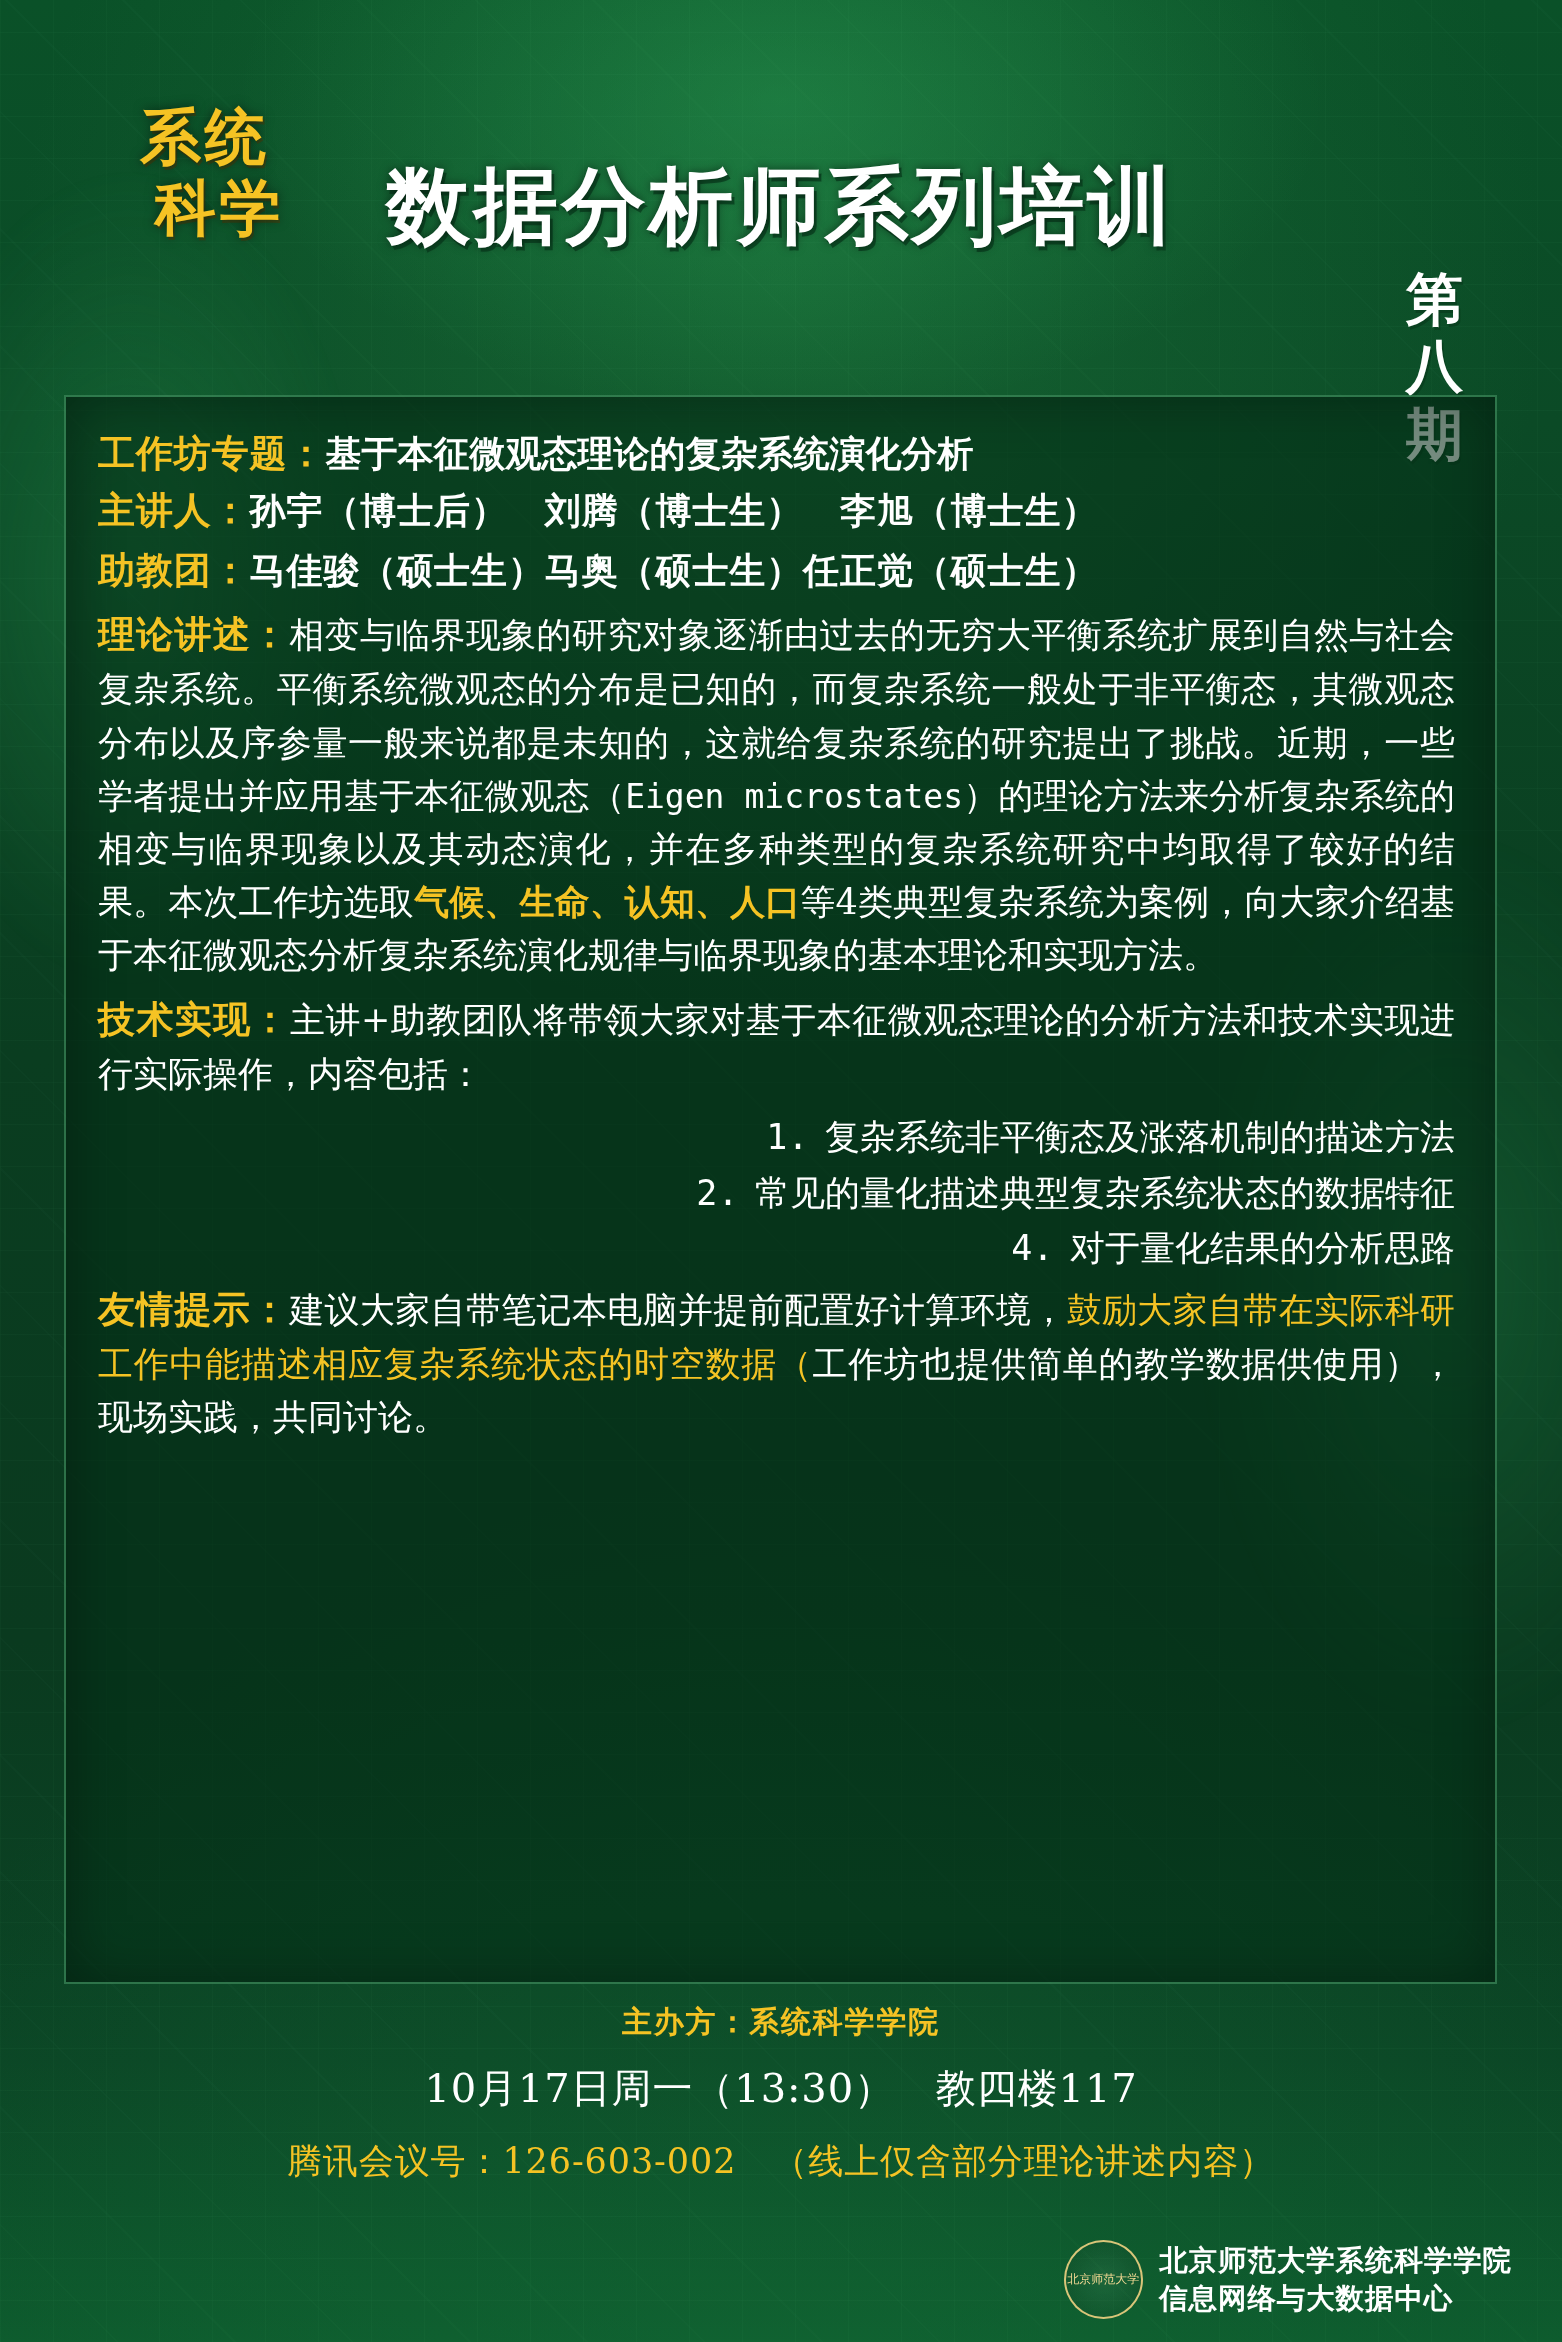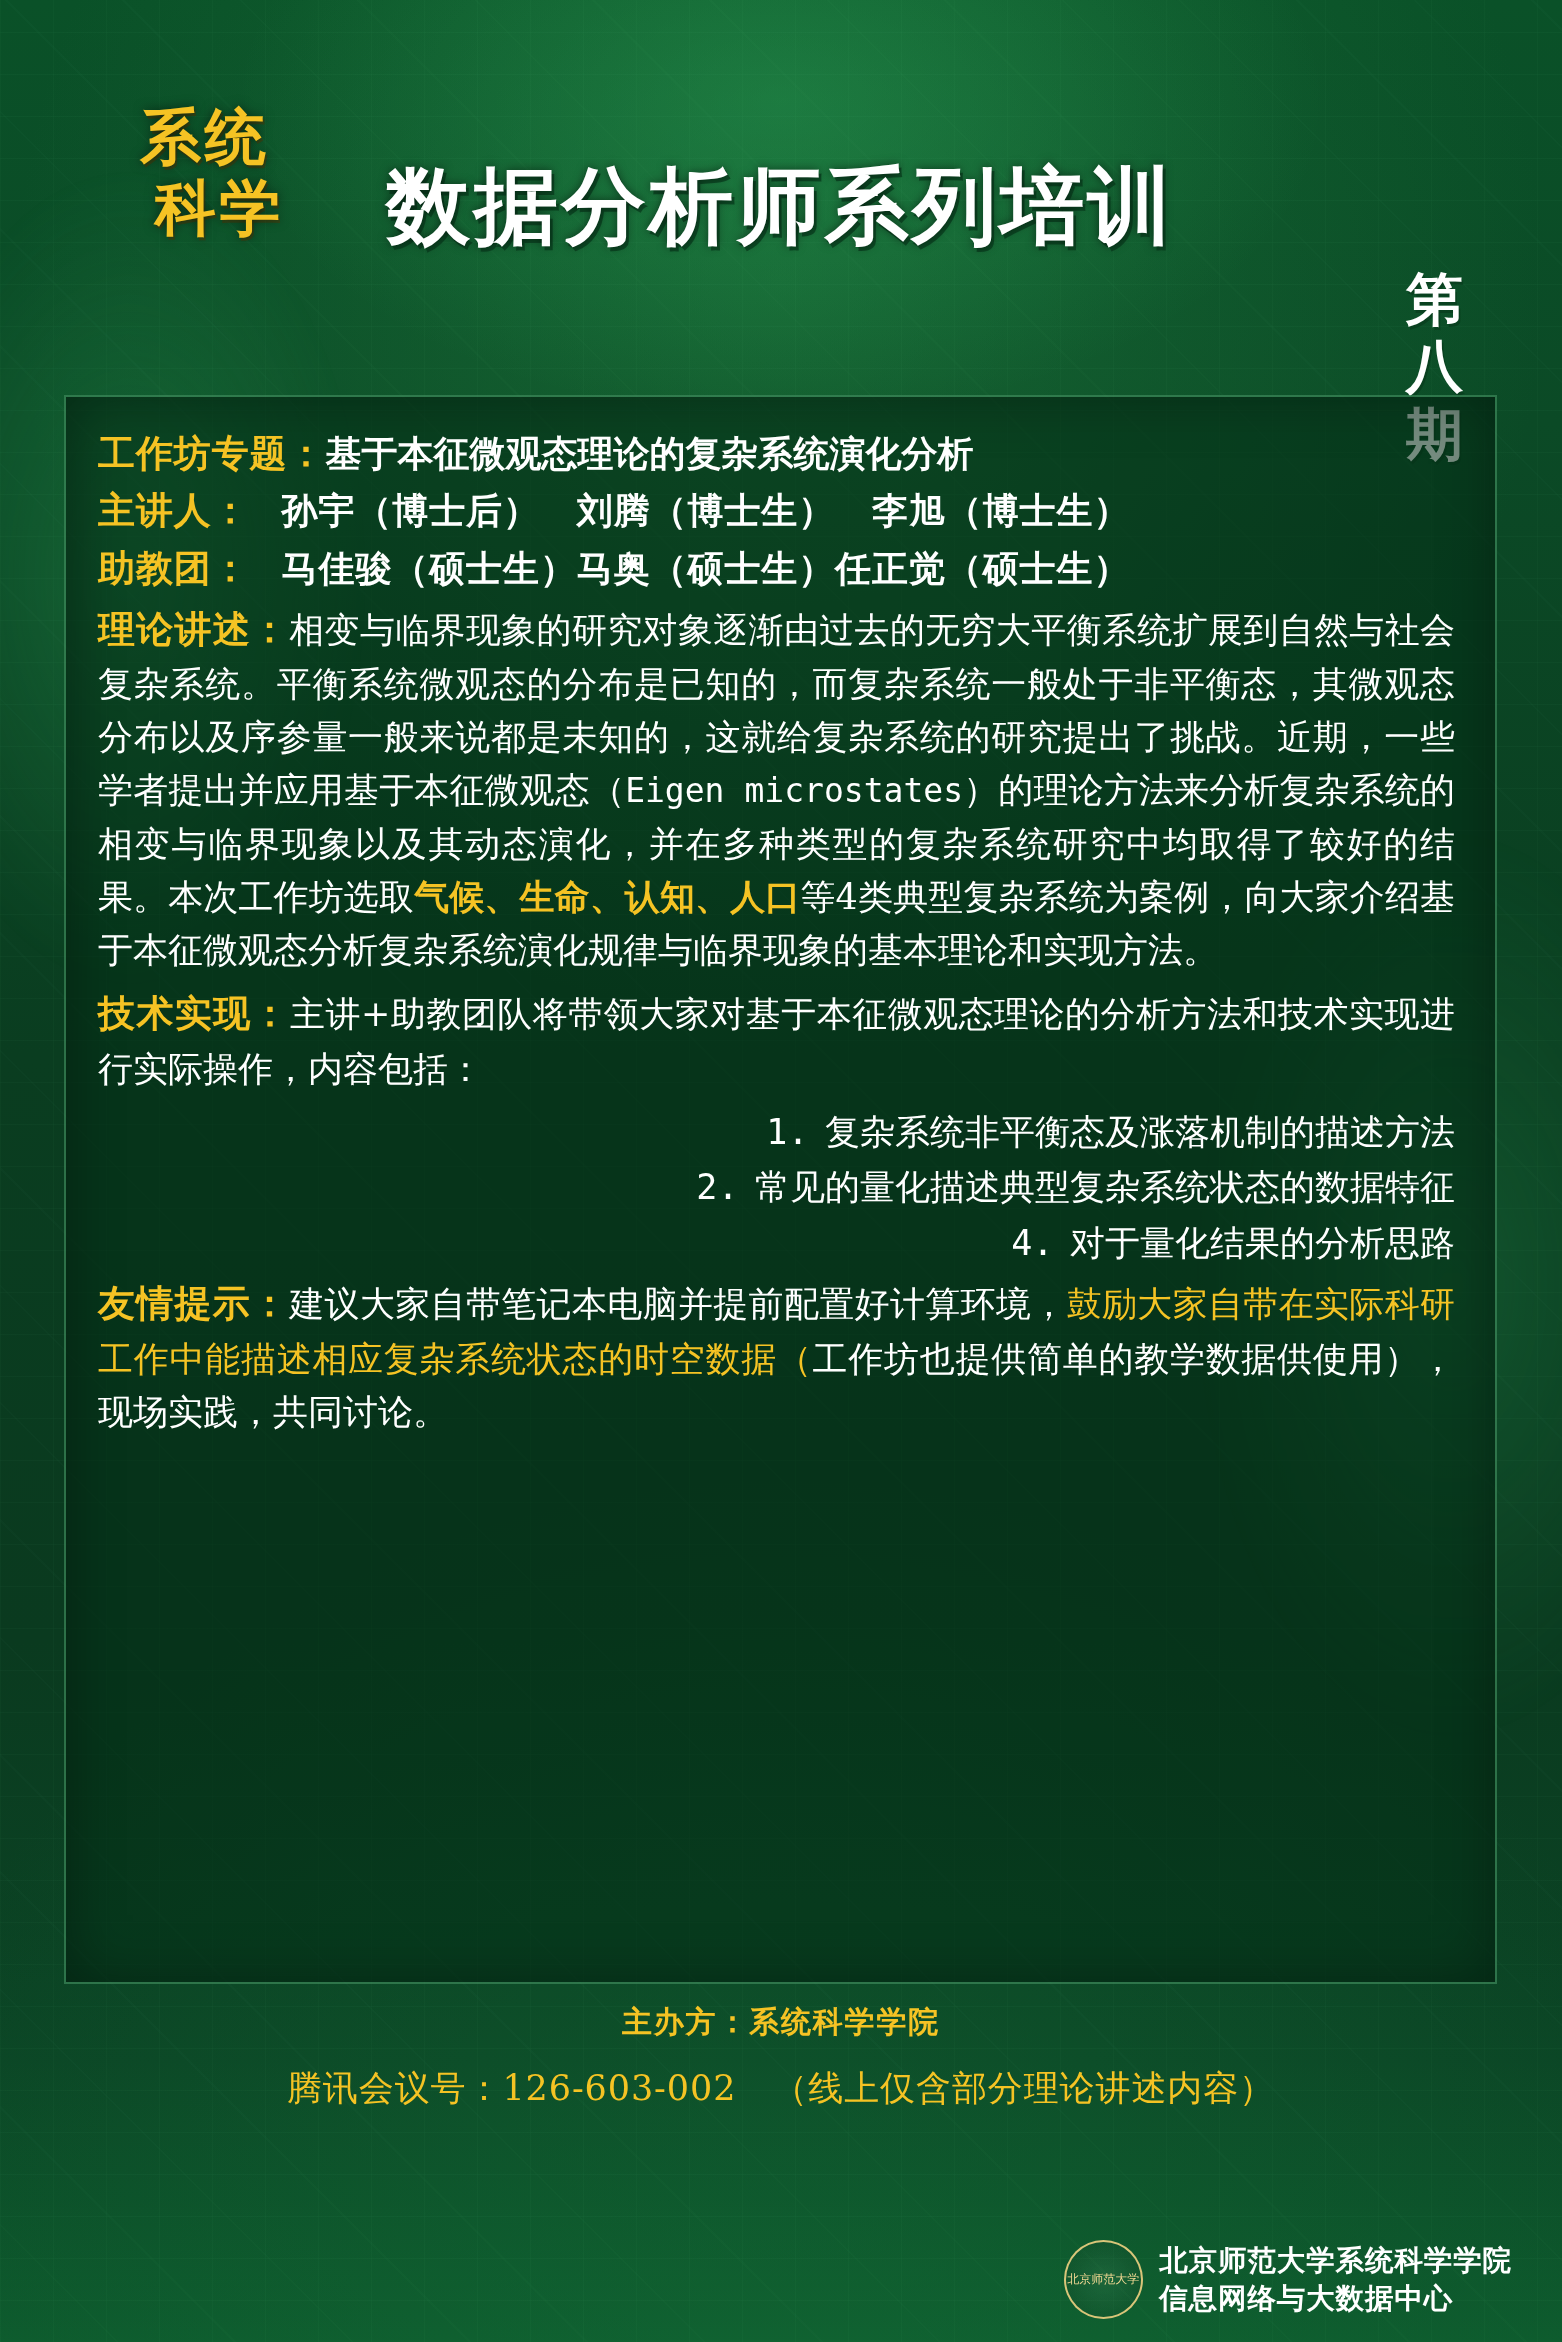--- a/index.html
+++ b/index.html
@@ -123,26 +123,25 @@
     font-size: 37px;
     letter-spacing: 0.9px;
   }
   .bold-white {
     font-family: "DejaVu Sans", sans-serif;
     font-weight: bold;
     color: #ffffff;
     font-size: 36px;
   }
   .names {
-    font-family: Liberation Serif, serif;
+    font-family: Liberation Mono, monospace;
     font-weight: bold;
     color: #ffffff;
     font-size: 36px;
     letter-spacing: 0.9px;
-    margin-left: 32px;
   }
 
   .para {
     color: #ffffff;
     font-family: "DejaVu Serif", serif;
     font-size: 35px;
     line-height: 1.52;
     text-align: justify;
     margin: 5.5px 0 9.2px 0;
   }
@@ -276,20 +275,21 @@
     <div class="para">
       <span class="lbl">友情提示：</span><span>建议大家自带笔记本电脑并提前配置好计算环境，</span><span class="tip-text">鼓励大家自带在实际科研工作中能描述相应复杂系统状态的时空数据（</span><span>工作坊也提供简单的教学数据供使用），现场实践，共同讨论。</span>
     </div>
 
   </div>
 
   <div class="footer">
     <div class="host">
       <span>主办方：</span><span>系统科学学院</span>
     </div>
+    <div class="when">10月17日周一（13:30）　教四楼117</div>
     <div class="meeting">
       <span>腾讯会议号：</span><span>126-603-002</span><span>&nbsp;&nbsp;&nbsp;</span><span>（线上仅含部分理论讲述内容）</span>
     </div>
   </div>
 
   <div class="org">
     <div class="org-seal">北京师范大学</div>
     <div class="org-text">
       <div>北京师范大学系统科学学院</div>
       <div>信息网络与大数据中心</div>

